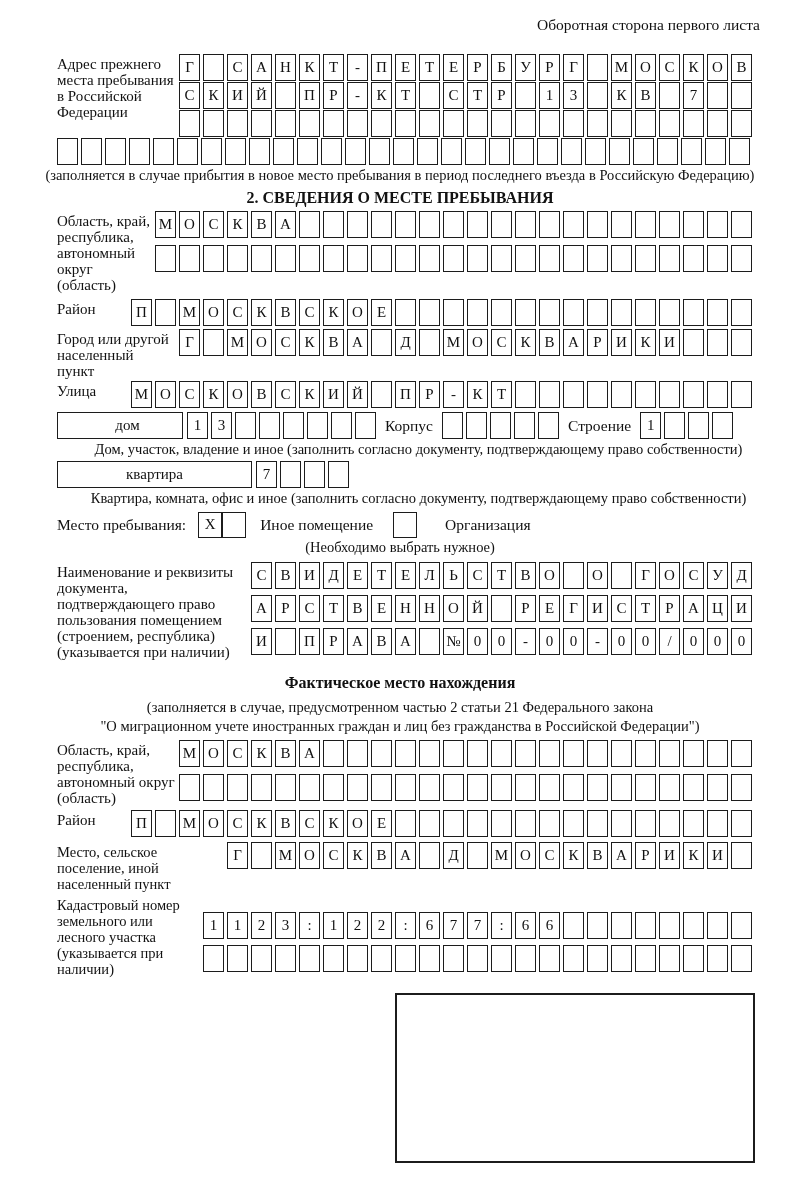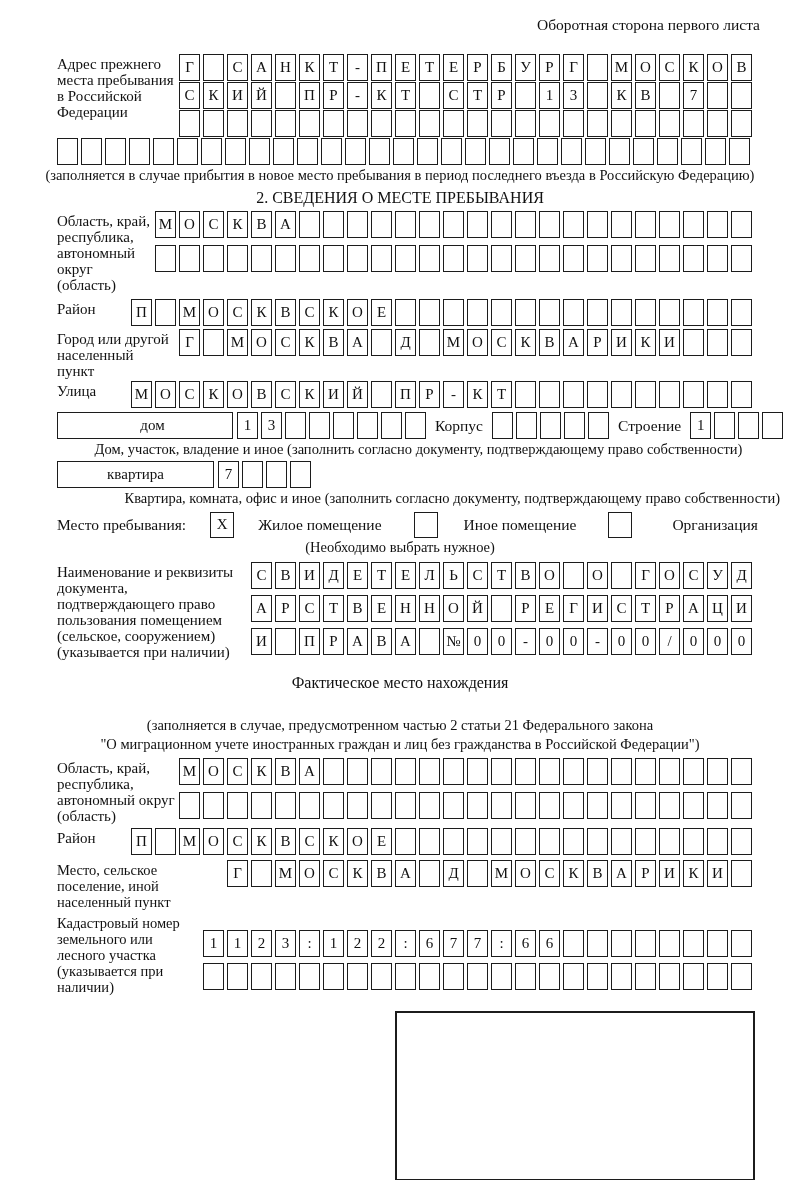--- a/index.html
+++ b/index.html
@@ -47,21 +47,21 @@
     flex:none;
     background:#fff;
   }
   .caption{
     text-align:center;
     font-size:14.5px;
     padding:1px 20px 0 20px;
   }
   .sec-title{
     text-align:center;
-    font-weight:normal;
+    font-weight:bold;
     font-size:16px;
   }
   .sub-note{
     text-align:center;
     font-size:14.5px;
     line-height:19px;
   }
   
   .inline-row{
     display:flex;
@@ -382,21 +382,21 @@
         <div class="cell"></div>
         <div class="cell"></div>
         <div class="cell"></div>
         <div class="cell"></div>
         <div class="cell"></div>
       </div>
     </div>
 </div>
 
 <div class="inline-row" style="margin-top:3px;">
-  <div class="bigbox" style="width:176px;padding-left:15px;">дом</div>
+  <div class="bigbox" style="width:126px;padding-left:15px;">дом</div>
   <div class="cells">
       <div class="cell">1</div>
       <div class="cell">3</div>
       <div class="cell"></div>
       <div class="cell"></div>
       <div class="cell"></div>
       <div class="cell"></div>
       <div class="cell"></div>
       <div class="cell"></div>
     </div>
@@ -412,43 +412,42 @@
   <div class="cells">
       <div class="cell">1</div>
       <div class="cell"></div>
       <div class="cell"></div>
       <div class="cell"></div>
     </div>
 </div>
 <div class="caption" style="text-align:center;padding-left:57px;">Дом, участок, владение и иное (заполнить согласно документу, подтверждающему право собственности)</div>
 
 <div class="inline-row" style="margin-top:3px;">
-  <div class="bigbox" style="width:157px;text-align:center;">квартира</div>
+  <div class="bigbox" style="width:195px;text-align:center;">квартира</div>
   <div class="cells">
       <div class="cell">7</div>
       <div class="cell"></div>
       <div class="cell"></div>
       <div class="cell"></div>
     </div>
 </div>
-<div class="caption" style="text-align:right;padding-left:57px;">Квартира, комната, офис и иное (заполнить согласно документу, подтверждающему право собственности)</div>
-
-<div class="inline-row" style="margin-top:5px;gap:12px;">
+<div class="caption" style="text-align:center;padding-left:57px;">Квартира, комната, офис и иное (заполнить согласно документу, подтверждающему право собственности)</div>
+
+<div class="inline-row" style="margin-top:5px;gap:0;">
   <div class="opt-label" style="padding-right:12px;">Место пребывания:</div>
   <div class="checkbox">X</div>
-  <div class="opt-label" style="padding:0 20px 0 12px;">Жилое помещение</div>
   <div class="checkbox"></div>
   <div class="opt-label" style="padding:0 20px 0 14px;">Иное помещение</div>
   <div class="checkbox"></div>
   <div class="opt-label" style="padding-left:28px;">Организация</div>
 </div>
 <div class="caption" style="">(Необходимо выбрать нужное)</div>
 
 <div class="field" style="margin-top:6px;">
-  <div class="label" style="width:186px;">Наименование и реквизиты документа, подтверждающего право пользования помещением (сельское, сооружением) (указывается при наличии)</div>
+  <div class="label" style="width:186px;">Наименование и реквизиты документа, подтверждающего право пользования помещением (строением, республика) (указывается при наличии)</div>
   <div class="cellcol">
     <div class="cells gap6">
         <div class="cell">С</div>
         <div class="cell">В</div>
         <div class="cell">И</div>
         <div class="cell">Д</div>
         <div class="cell">Е</div>
         <div class="cell">Т</div>
         <div class="cell">Е</div>
         <div class="cell">Л</div>
@@ -509,21 +508,21 @@
         <div class="cell">0</div>
         <div class="cell">/</div>
         <div class="cell">0</div>
         <div class="cell">0</div>
         <div class="cell">0</div>
       </div>
   </div>
 </div>
 
 <div class="sec-title" style="margin-top:14px;">Фактическое место нахождения</div>
-<div class="sub-note" style="margin-top:24px;">(заполняется в случае, предусмотренном частью 2 статьи 21 Федерального закона</div>
+<div class="sub-note" style="margin-top:6px;">(заполняется в случае, предусмотренном частью 2 статьи 21 Федерального закона</div>
 <div class="sub-note">"О миграционном учете иностранных граждан и лиц без гражданства в Российской Федерации")</div>
 
 <div class="field" style="margin-top:4px;">
   <div class="label" style="width:118px;">Область, край, республика, автономный округ (область)</div>
   <div class="cellcol">
     <div class="cells gap7">
         <div class="cell">М</div>
         <div class="cell">О</div>
         <div class="cell">С</div>
         <div class="cell">К</div>

